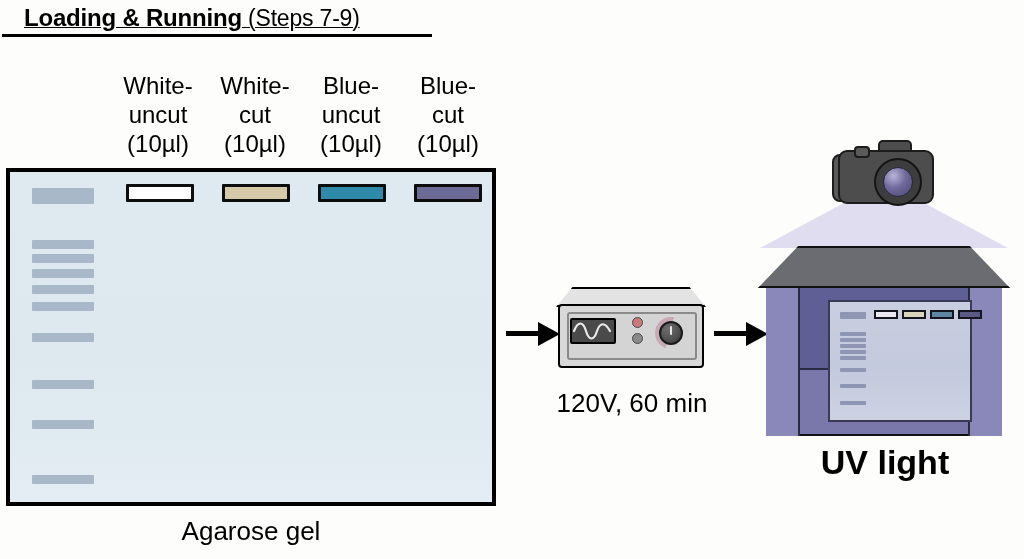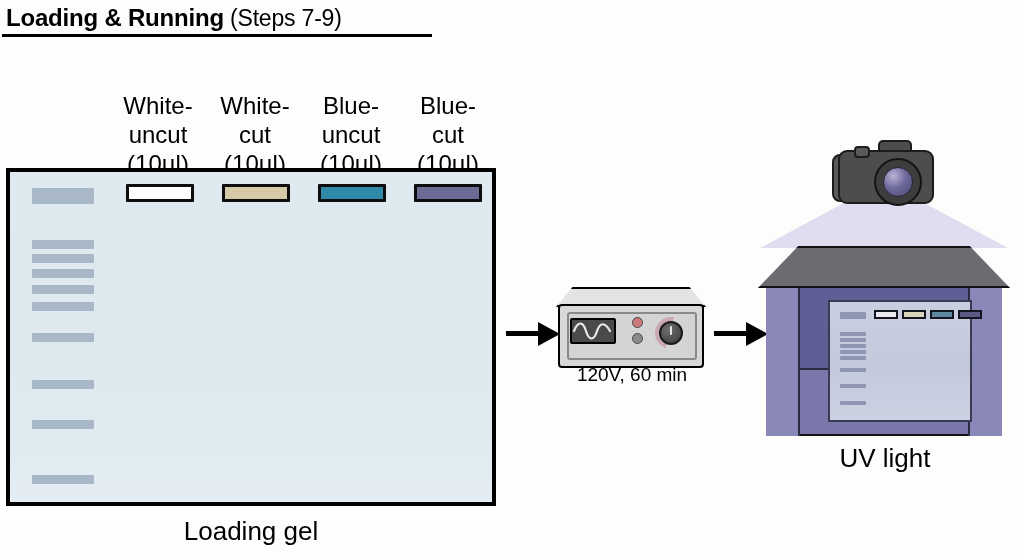--- a/index.html
+++ b/index.html
@@ -6,29 +6,29 @@
   body{
     width:1024px;height:559px;overflow:hidden;
     background:#fdfdfb;
     font-family:"Liberation Sans", sans-serif;
     color:#000;
     position:relative;
   }
   #stage{position:absolute;inset:0;}
 
   
-  .title-row{position:absolute;left:6px;top:4px;white-space:nowrap;}
+  .title-row{position:absolute;left:24px;top:4px;white-space:nowrap;text-decoration:underline;}
   .title-strong{font-size:24px;font-weight:bold;letter-spacing:-0.2px;}
   .title-rest{font-size:23px;font-weight:normal;letter-spacing:-0.2px;}
   .title-underline{position:absolute;left:2px;top:34px;width:430px;height:3px;background:#000;}
 
   
   .headers{position:absolute;left:0;top:56px;width:500px;height:100px;}
   .hcol{position:absolute;text-align:center;font-size:24px;line-height:29px;white-space:nowrap;}
-  .hcol .l1{display:block;margin-top:20px;}
+  .hcol .l1{display:block;}
   .hcol .l2{display:block;}
   .hcol .l3{display:block;}
 
   
   .gel{
     position:absolute;left:6px;top:168px;width:490px;height:338px;
     background:linear-gradient(180deg,#dfe9f0 0%,#dde8ef 55%,#e3edf3 100%);
     border:4px solid #000;
     box-sizing:border-box;
   }
@@ -73,21 +73,21 @@
   .knob-ring{
     position:absolute;width:32px;height:32px;border-radius:50%;
     background:conic-gradient(from 200deg,#c9a7b4 0deg,#c9a7b4 170deg,transparent 170deg);
   }
   .knob{
     position:absolute;width:24px;height:24px;border-radius:50%;
     background:radial-gradient(circle at 35% 30%,#6e6e6e,#3a3a3a);
     border:2px solid #1a1a1a;box-sizing:border-box;
   }
   .knob-tick{position:absolute;width:2px;height:9px;background:#e8e8e8;border-radius:1px;}
-  .psu-label{position:absolute;left:532px;top:364px;width:200px;text-align:center;font-size:19px;}
+  .psu-label{position:absolute;left:532px;top:388px;width:200px;text-align:center;font-size:26px;}
 
   
   .uvbox{position:absolute;left:758px;top:240px;width:252px;height:200px;}
   .uv-front{
     position:absolute;left:8px;top:44px;width:236px;height:152px;
     background:#7a78ab;border:2.5px solid #111;box-sizing:border-box;
   }
   .uv-inner{
     position:absolute;left:38px;top:26px;width:176px;height:104px;
     background:#5f5f96;border:2px solid #2a2a40;box-sizing:border-box;
@@ -105,21 +105,21 @@
     background:#6b6b72;border:2.5px solid #111;box-sizing:border-box;
     clip-path:polygon(16% 0,84% 0,100% 100%,0 100%);
   }
   .uv-minigel{
     position:absolute;left:828px;top:300px;width:144px;height:122px;
     background:linear-gradient(180deg,#c9cee0 0%,#c4cadd 55%,#ccd2e2 100%);
     border:2px solid #3a3a55;box-sizing:border-box;
   }
   .mband{position:absolute;background:#8e96b4;border-radius:1px;}
   .mwell{position:absolute;border:2px solid #15151f;box-sizing:border-box;}
-  .uv-label{position:absolute;left:760px;top:443px;width:250px;text-align:center;font-size:26px;}
+  .uv-label{position:absolute;left:760px;top:443px;width:250px;text-align:center;font-size:34px;font-weight:bold;}
 
   
   .cone{
     position:absolute;left:760px;top:192px;width:248px;height:56px;
     background:#ddd9ee;
     clip-path:polygon(42% 0,58% 0,100% 100%,0 100%);
     opacity:.9;
   }
   .cam{position:absolute;left:830px;top:136px;width:110px;height:72px;}
   .cam-body{
@@ -192,21 +192,21 @@
       <div class="band" style="left: 22px; top: 130px; width: 62px; height: 9px; background: rgb(168, 184, 200);"></div>
       <div class="band" style="left: 22px; top: 161px; width: 62px; height: 9px; background: rgb(168, 184, 200);"></div>
       <div class="band" style="left: 22px; top: 208px; width: 62px; height: 9px; background: rgb(168, 184, 200);"></div>
       <div class="band" style="left: 22px; top: 248px; width: 62px; height: 9px; background: rgb(168, 184, 200);"></div>
       <div class="band" style="left: 22px; top: 303px; width: 62px; height: 9px; background: rgb(168, 184, 200);"></div>
       <div class="well" style="left: 116px; top: 12px; width: 68px; height: 18px; background: rgb(255, 255, 255);"></div>
       <div class="well" style="left: 212px; top: 12px; width: 68px; height: 18px; background: rgb(214, 201, 168);"></div>
       <div class="well" style="left: 308px; top: 12px; width: 68px; height: 18px; background: rgb(47, 137, 168);"></div>
       <div class="well" style="left: 404px; top: 12px; width: 68px; height: 18px; background: rgb(107, 107, 150);"></div>
     </div>
-  <div class="gel-label">Loading gel</div>
+  <div class="gel-label">Agarose gel</div>
 
   <div class="arrow" id="arrow0" style="left: 506px; top: 322px; width: 54px;">
     <span class="shaft" style="width: 32px;"></span>
     <span class="head" style="left: 32px;"></span>
   </div>
   <div class="arrow" id="arrow1" style="left: 714px; top: 322px; width: 54px;">
     <span class="shaft" style="width: 32px;"></span>
     <span class="head" style="left: 32px;"></span>
   </div>
 

